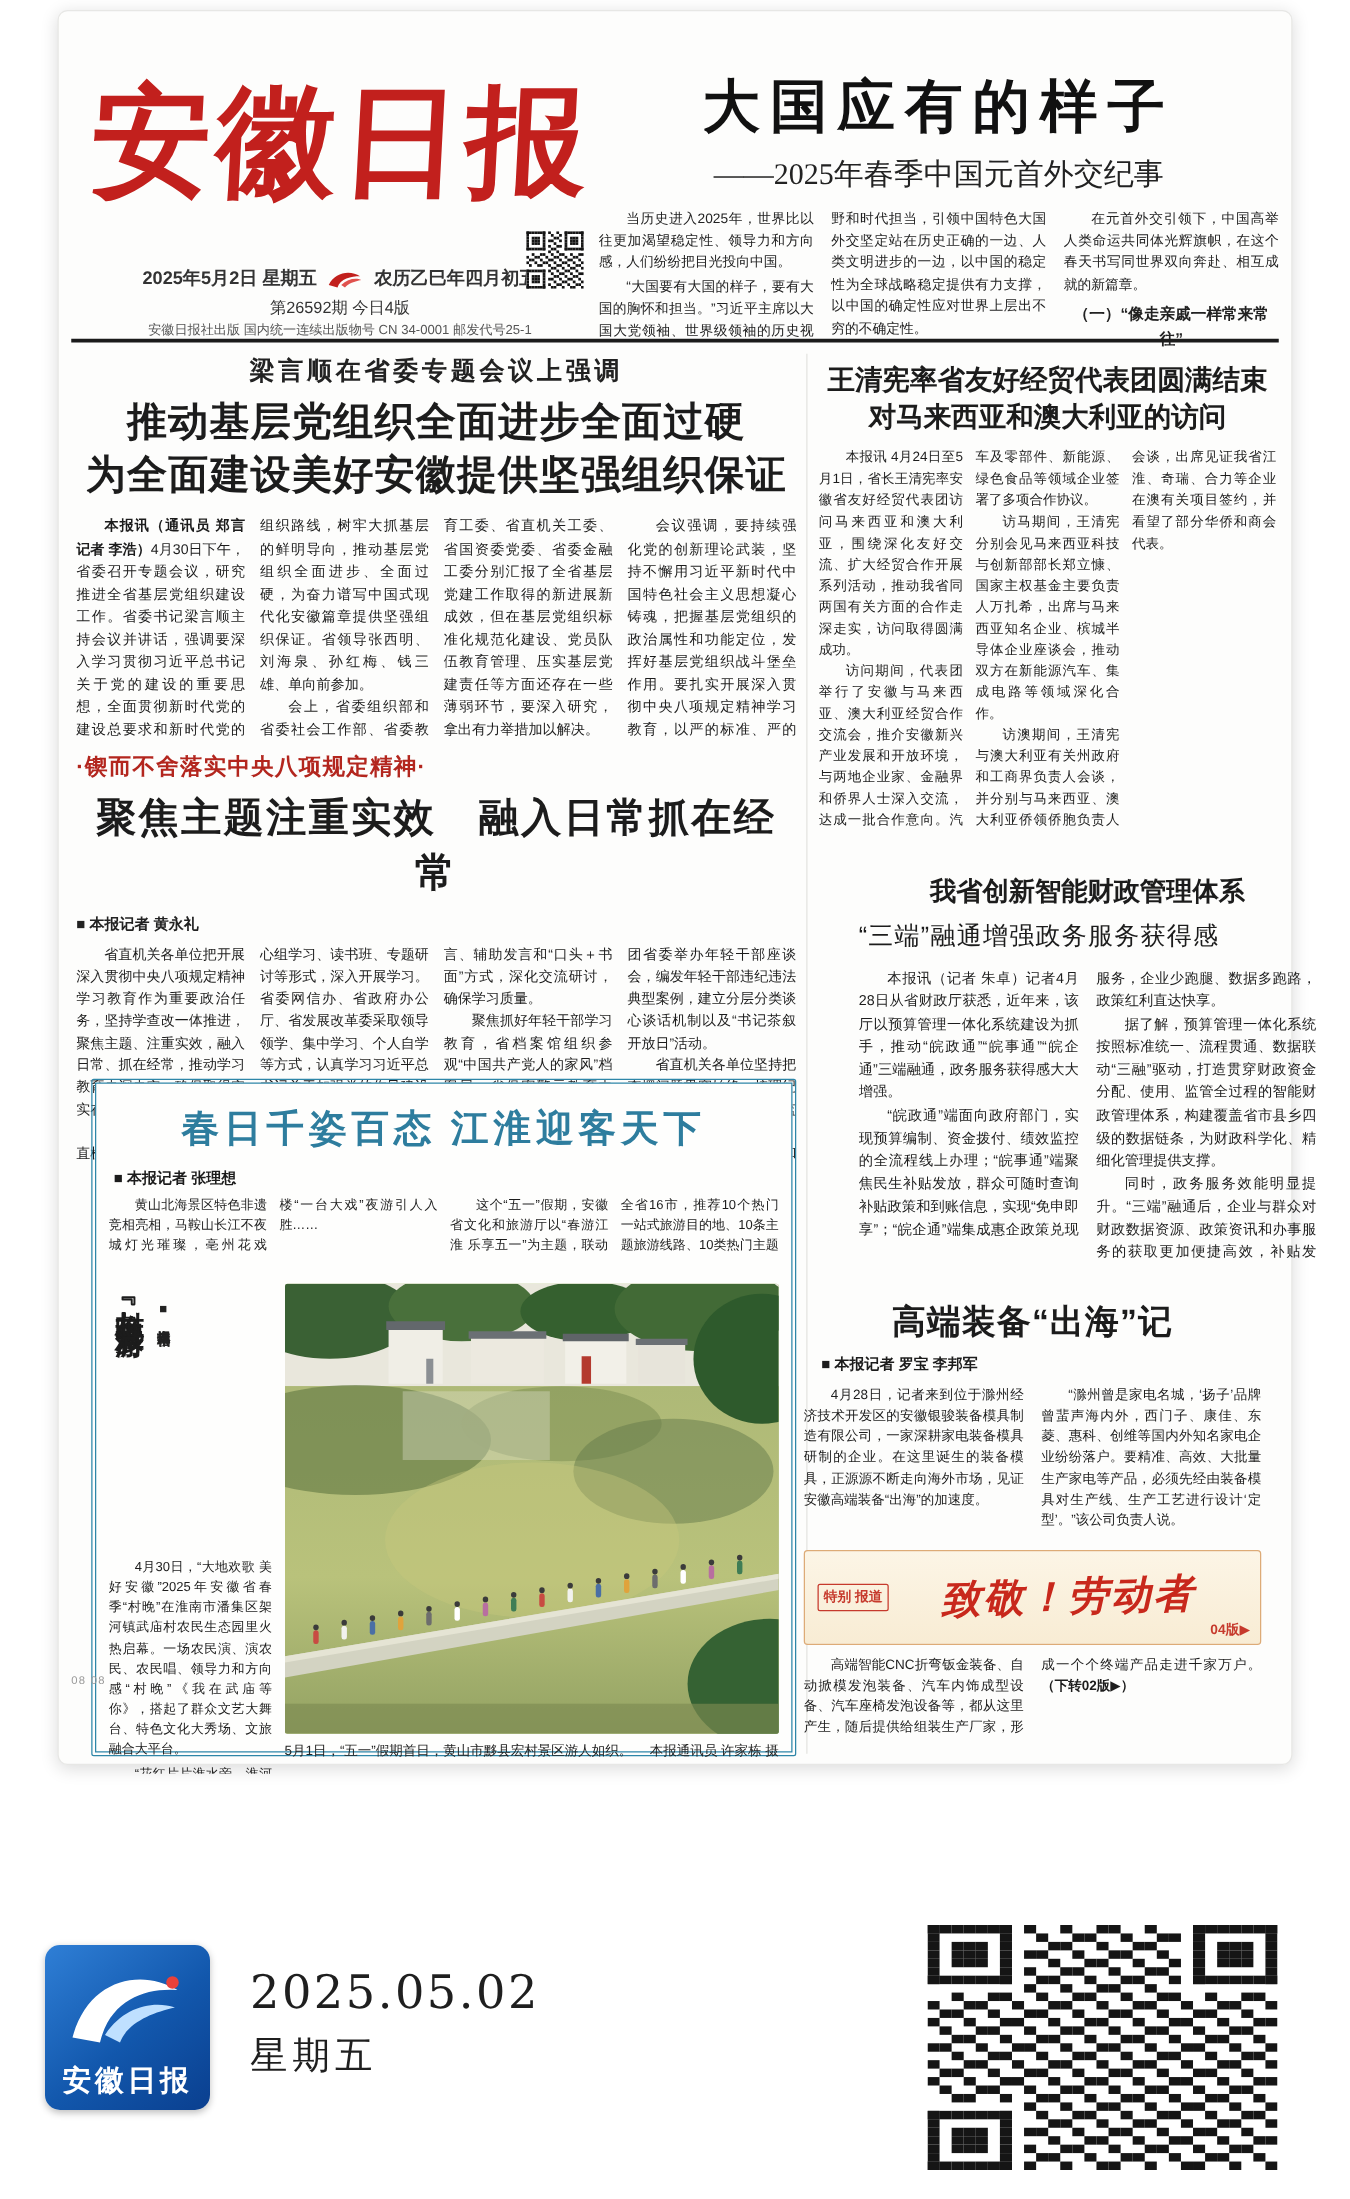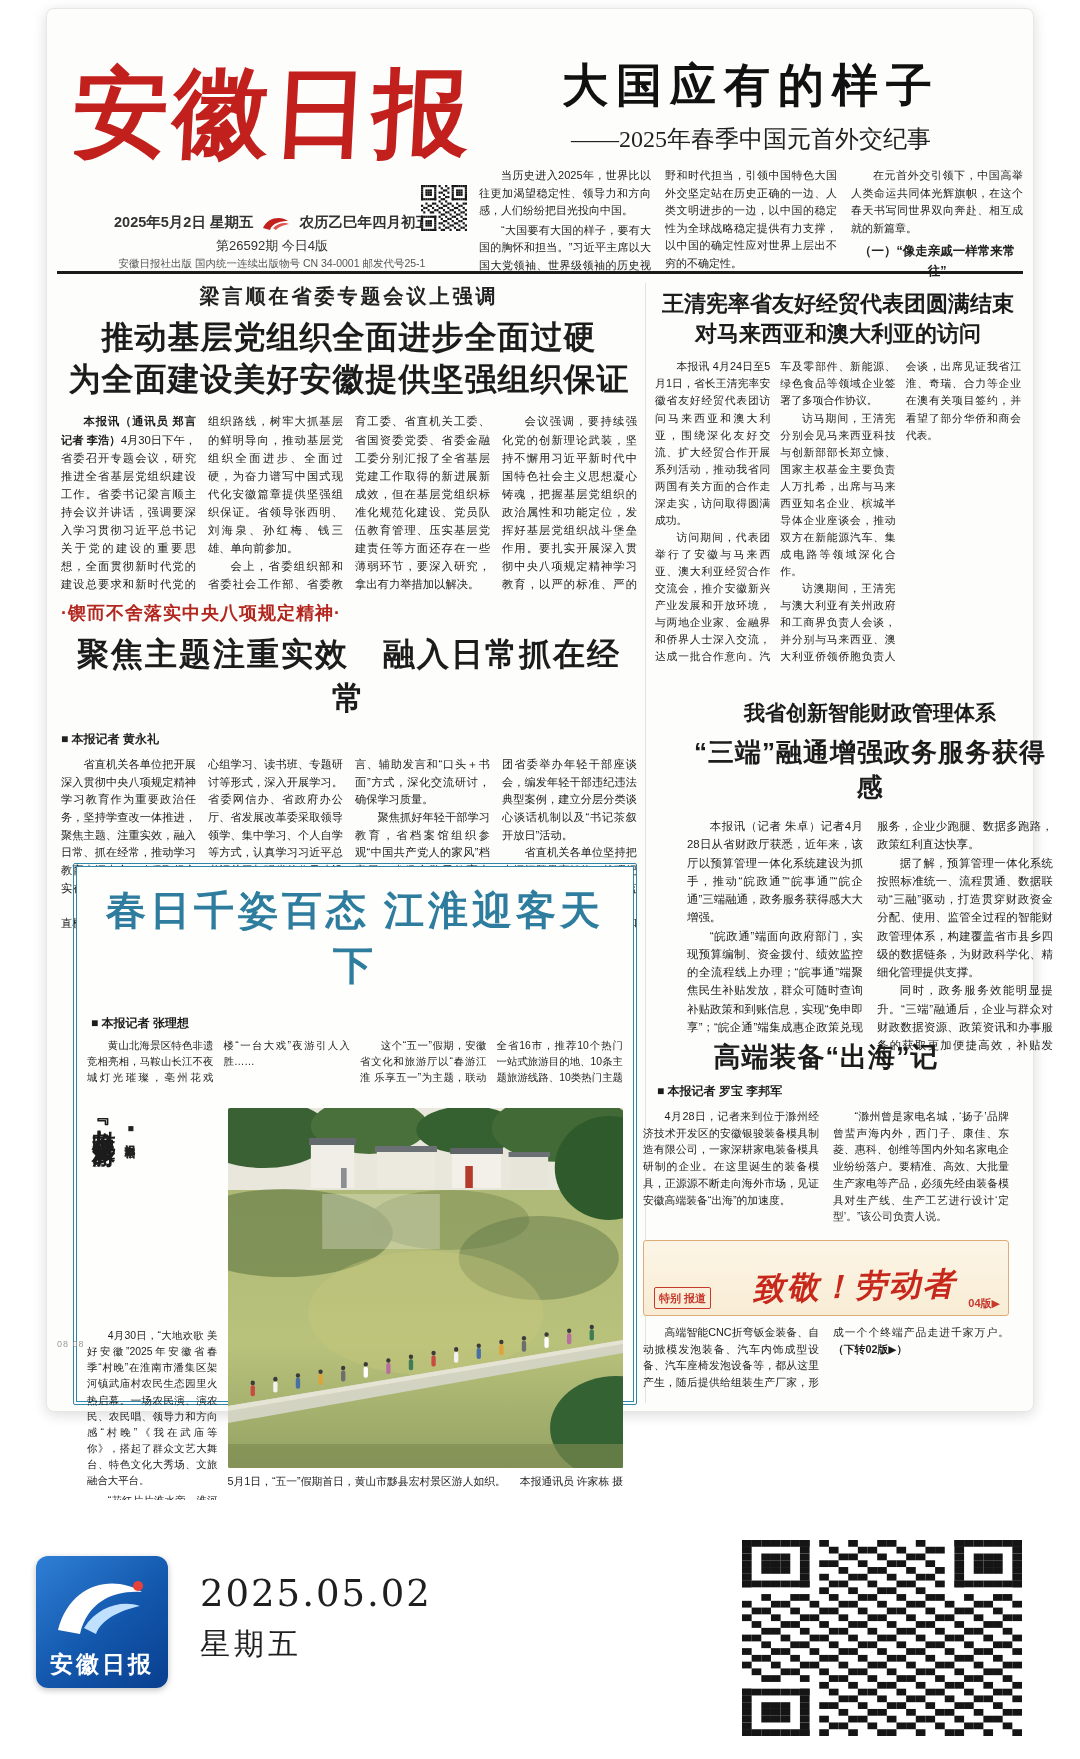--- a/index.html
+++ b/index.html
@@ -38,48 +38,48 @@
 
 .focus{position:absolute;left:14px;top:592px;width:576px}
 .focus-kicker{font-size:18px;font-weight:900;color:#b3261e;letter-spacing:1px}
 .focus-h{text-align:center;font-size:32px;font-weight:900;letter-spacing:2px;margin-top:8px}
 .byline{font-size:12px;font-weight:700;color:#222;margin-top:10px}
 .focus-body{margin-top:8px;height:188px;overflow:hidden;column-count:4;column-gap:12px;column-fill:auto;font-size:11.2px;line-height:1.58;text-align:justify}
 .focus-body p{text-indent:2em}
 
 .finance{position:absolute;left:640px;top:690px;width:366px}
 .fin-kicker{text-align:center;font-size:21px;font-weight:900}
-.fin-h{text-align:center;font-size:26px;font-weight:700;letter-spacing:1px;margin-top:8px}
+.fin-h{font-size:20px;font-weight:400;letter-spacing:1px;margin-top:8px}
 .fin-body{margin-top:12px;height:248px;overflow:hidden;column-count:2;column-gap:14px;column-fill:auto;font-size:11.4px;line-height:1.6;text-align:justify}
 .fin-body p{text-indent:2em}
 
 .fbox{position:absolute;left:26px;top:854px;width:564px;height:542px;border:1px solid #2e86a8;border-radius:2px}
 .fbox-inner{position:absolute;inset:2px;border:1px solid #2e86a8;padding:8px 10px;background:#fefefd}
-.fb-head{text-align:center;font-size:40px;font-weight:900;letter-spacing:4px;color:#2e7d9e;font-family:"Liberation Serif","DejaVu Serif",serif;margin-top:8px}
-.fb-byline{font-size:12px;font-weight:700;margin:22px 0 0 4px}
+.fb-head{text-align:center;font-size:30px;font-weight:900;letter-spacing:4px;color:#2e7d9e;font-family:"Liberation Serif","DejaVu Serif",serif;margin-top:8px}
+.fb-byline{font-size:12px;font-weight:700;margin:10px 0 0 4px}
 .fb-band{margin-top:6px;height:62px;overflow:hidden;column-count:4;column-gap:10px;column-fill:auto;font-size:10.4px;line-height:1.52;text-align:justify}
 .fb-band p{text-indent:2em}
 .fb-mid{display:flex;gap:10px;margin-top:8px}
 .fb-left{width:148px;height:392px;overflow:hidden;font-size:10.4px;line-height:1.55;text-align:justify}
 .fb-left p{text-indent:2em;margin-top:4px}
 .cw-row{display:flex;height:212px;margin:2px 0 6px 4px}
 .cw-title{writing-mode:vertical-rl;font-size:23px;font-weight:900;letter-spacing:2px;line-height:1.1}
 .cw-byline{writing-mode:vertical-rl;font-size:10.5px;font-weight:700;margin-left:6px;padding-top:12px;color:#222}
 .fb-photoarea{flex:1;display:flex;flex-direction:column}
 .photo{width:100%;height:360px;border-radius:2px;overflow:hidden;background:#aab873}
 .photo svg{width:100%;height:100%;display:block}
 .caption{margin-top:7px;text-align:center;font-size:10.8px;color:#222;white-space:nowrap}
 .caption .credit{margin-left:14px}
 
 .equip{position:absolute;left:596px;top:1030px;width:366px}
 .eq-h{text-align:center;font-size:27px;font-weight:900;letter-spacing:1px}
 .eq-byline{font-size:12px;font-weight:700;margin:8px 0 0 14px}
 .eq-bodyA{margin-top:8px;height:124px;overflow:hidden;column-count:2;column-gap:14px;column-fill:auto;font-size:10.8px;line-height:1.55;text-align:justify}
 .eq-bodyA p,.eq-bodyB p{text-indent:2em}
-.promo{position:relative;margin:8px 0;height:76px;background:linear-gradient(#fcf5e6,#f8ecd4);border:1px solid #ddab77;border-radius:3px;display:flex;align-items:flex-end;padding:6px 10px}
+.promo{position:relative;margin:8px 0;height:76px;background:linear-gradient(#fcf5e6,#f8ecd4);border:1px solid #ddab77;border-radius:3px;display:flex;align-items:center;padding:6px 10px}
 .promo-label{display:grid;grid-template-columns:auto auto;gap:1px 3px;border:1px solid #c6392c;color:#c6392c;font-size:11px;font-weight:700;padding:4px;line-height:1.1;border-radius:2px}
 .promo-slogan{flex:1;text-align:center;font-size:32px;font-weight:900;color:#c8281c;font-family:"Liberation Serif","DejaVu Serif",serif;font-style:italic;letter-spacing:2px;transform:rotate(-1.5deg)}
 .promo-page{position:absolute;right:8px;bottom:4px;font-size:11px;font-weight:700;color:#c6392c}
 .eq-bodyB{height:76px;overflow:hidden;column-count:2;column-gap:14px;column-fill:auto;font-size:10.8px;line-height:1.55;text-align:justify}
 .page-mark{position:absolute;left:10px;top:1330px;font-size:9px;color:#9a9a9a;letter-spacing:1px}
 
 .f-logo{position:absolute;left:36px;top:1556px;width:132px;height:132px;border-radius:12px;background:linear-gradient(140deg,#2f7fd6 0%,#1257ac 55%,#0a3f8f 100%);box-shadow:0 2px 6px rgba(0,0,0,.25);display:flex;flex-direction:column;align-items:center;justify-content:flex-end;padding-bottom:8px}
 .f-logo svg{position:absolute;top:10px;left:14px}
 .f-logo-text{color:#fff;font-size:23px;font-weight:900;letter-spacing:3px;font-family:"Liberation Serif","DejaVu Serif",serif}
 .f-date{position:absolute;left:200px;top:1572px;font-size:37px;color:#1f1f1f;font-family:"DejaVu Serif","Liberation Serif",serif;letter-spacing:2px}

